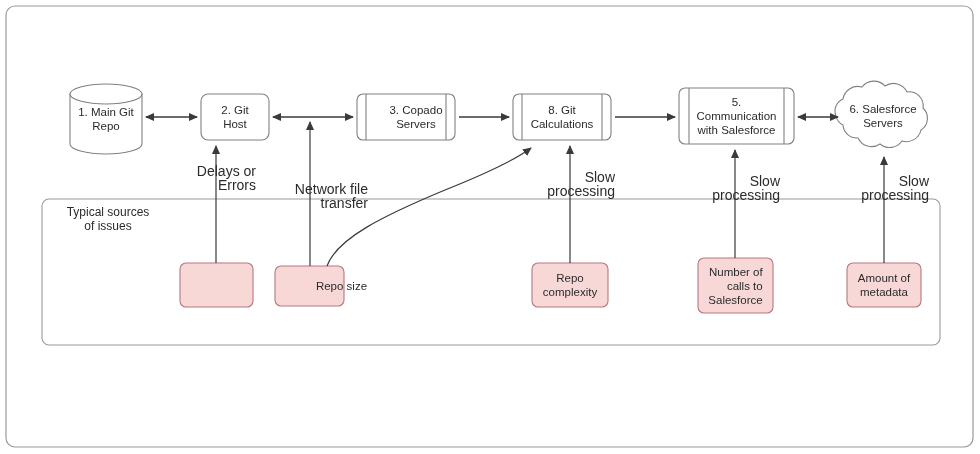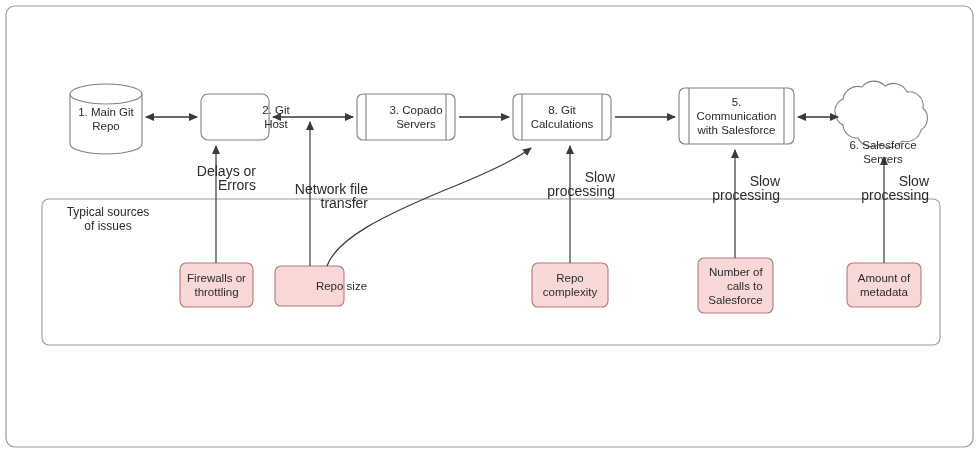--- a/index.html
+++ b/index.html
@@ -145,38 +145,36 @@
     <line x1="570" y1="263" x2="570" y2="146" stroke="#3a3a3a" stroke-width="1.2" marker-end="url(#arrow-end)"></line>
 
     <line x1="735" y1="258" x2="735" y2="150" stroke="#3a3a3a" stroke-width="1.2" marker-end="url(#arrow-end)"></line>
 
     <line x1="884" y1="263" x2="884" y2="157" stroke="#3a3a3a" stroke-width="1.2" marker-end="url(#arrow-end)"></line>
   </svg>
 
   <div class="node-label" style="left:70px; top:96px; width:72px; height:46px;">1. Main Git
 Repo</div>
 
-  <div class="node-label" style="left:201px; top:94px; width:68px; height:46px;margin-left:41px;">2. Git
+  <div class="node-label" style="left:201px; top:94px; width:68px; height:46px;">2. Git
 Host</div>
 
   <div class="node-label" style="left:366px; top:94px; width:100px; height:46px;text-align:center;">3. Copado
 Servers</div>
 
   <div class="node-label" style="left:522px; top:94px; width:80px; height:46px;">8. Git
 Calculations</div>
 
   <div class="node-label" style="left:689px; top:88px; width:95px; height:56px;">5.
 Communication
 with Salesforce</div>
 
-  <div class="node-label" style="left:833px; top:96px; width:100px; height:40px;margin-top:36px;">6. Salesforce
+  <div class="node-label" style="left:833px; top:96px; width:100px; height:40px;">6. Salesforce
 Servers</div>
 
-  <div class="node-label" style="left:180px; top:263px; width:73px; height:44px;">Firewalls or
-throttling</div>
 
   <div class="node-label" style="left:275px; top:266px; width:69px; height:40px;padding-left:32px;">Repo size</div>
 
   <div class="node-label" style="left:532px; top:263px; width:76px; height:44px;">Repo
 complexity</div>
 
   <div class="node-label" style="left:698px; top:258px; width:75px; height:55px;text-align:right;">Number of
 calls to
 Salesforce</div>
 

